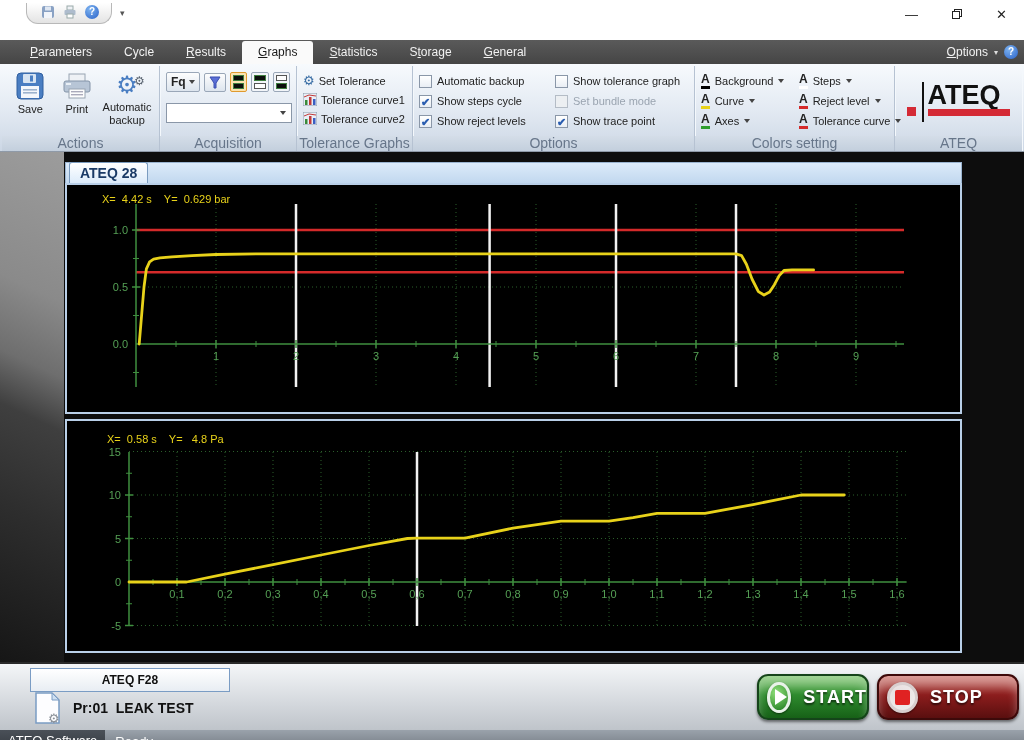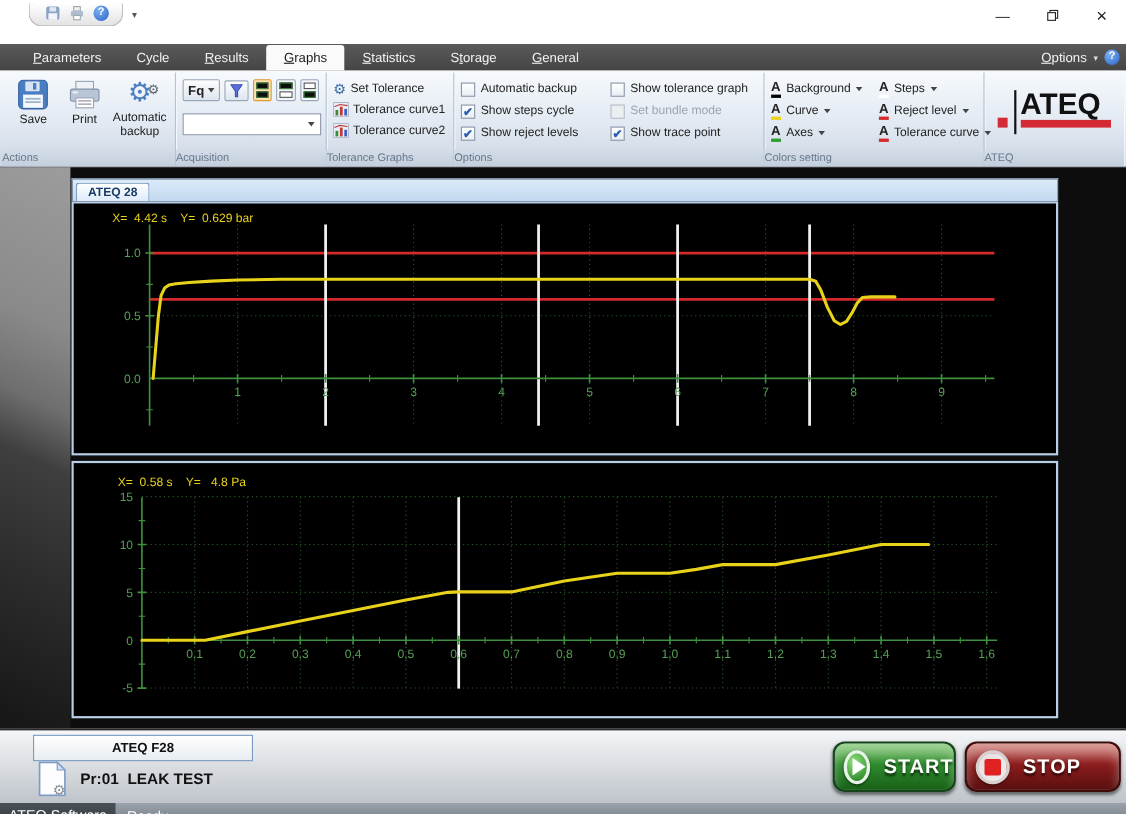--- a/index.html
+++ b/index.html
@@ -34,21 +34,21 @@
   .options-label { color:#f2f2f2; font-size:12px; }
   .options-label u { text-decoration:underline; }
   .menu-caret { font-size:8px; color:#ddd; }
 
   
   .ribbon { height:88px; background:linear-gradient(#f7fafd,#e2e9f2 55%,#ccd7e5);
             border-bottom:1px solid #8f9aa8; display:flex; padding:2px 2px 0 2px; }
   .rgroup { position:relative; display:flex; flex-direction:column;
             border-right:1px solid #b6c2d2; box-shadow:1px 0 0 #f4f8fc; }
   .rgroup-body { flex:1; padding:3px 6px 0 6px; }
-  .rgroup-label { height:15px; text-align:left; font-size:10px; color:#67768a;
+  .rgroup-label { height:15px; text-align:center; font-size:14px; color:#67768a;
                   background:linear-gradient(#d4dde8,#c3cfdd); line-height:15px; }
   .bigbtn { display:inline-flex; flex-direction:column; align-items:center; justify-content:flex-start;
             width:48px; padding-top:3px; vertical-align:top; }
   .bigbtn .blabel { font-size:11px; color:#222; text-align:center; line-height:1.15; margin-top:3px; }
   .actions-row { display:flex; gap:2px; }
   .acq-row1 { display:flex; align-items:center; gap:4px; height:26px; }
   .sq-btn { border:1px solid #9aa7b8; background:linear-gradient(#fdfdfd,#dde5ee); border-radius:2px;
             font-size:12px; font-weight:bold; color:#222; padding:2px 4px; display:flex; align-items:center; gap:3px; }
   .caret-down { width:0; height:0; border-left:3px solid transparent; border-right:3px solid transparent;
                 border-top:4px solid #444; display:inline-block; }
@@ -77,21 +77,21 @@
   .ateq-logo .redbar { position:absolute; left:21px; top:31px; width:82px; height:7px; background:#d42a35; }
 
   
   .content { position:relative; height:510px; background:#0d0d0d; }
   .content .swoosh { position:absolute; left:0; top:0; width:64px; height:100%;
       background:linear-gradient(205deg,#9c9c9c 0%,#8a8a8a 28%,#6e6e6e 42%,#3f3f3f 52%,#2e2e2e 70%,#161616 100%); }
   .graph-panel { position:absolute; left:65px; top:10px; width:897px; }
   .tabstrip { height:21px; background:linear-gradient(#dcebfa,#c2d8ef); border:1px solid #9ab4d0; border-bottom:none;
               display:flex; align-items:flex-end; padding-left:3px; }
   .graph-tab { background:linear-gradient(#ffffff,#dcebfa); border:1px solid #7b9cc0; border-bottom:none;
-               border-radius:3px 3px 0 0; font-size:11px; font-weight:bold; color:#1a3a66; padding:2px 10px; }
+               border-radius:3px 3px 0 0; font-size:14px; font-weight:bold; color:#1a3a66; padding:2px 10px; }
   .graph-box { position:relative; border:2px solid #b9cfe8; background:#000; }
   .graph-box svg { display:block; }
   .graph-gap { height:5px; }
   .trace-label { position:absolute; color:#e8d21a; font-size:11px; white-space:pre; }
 
   
   .bottombar { position:relative; height:68px; background:linear-gradient(#f4f6f8,#d4d8dd 60%,#bfc4ca);
                border-top:2px solid #2a2a2a; }
   .device-box { position:absolute; left:30px; top:4px; width:200px; height:24px;
                 background:linear-gradient(#ffffff,#e8edf3); border:1px solid #7a9cc4;

